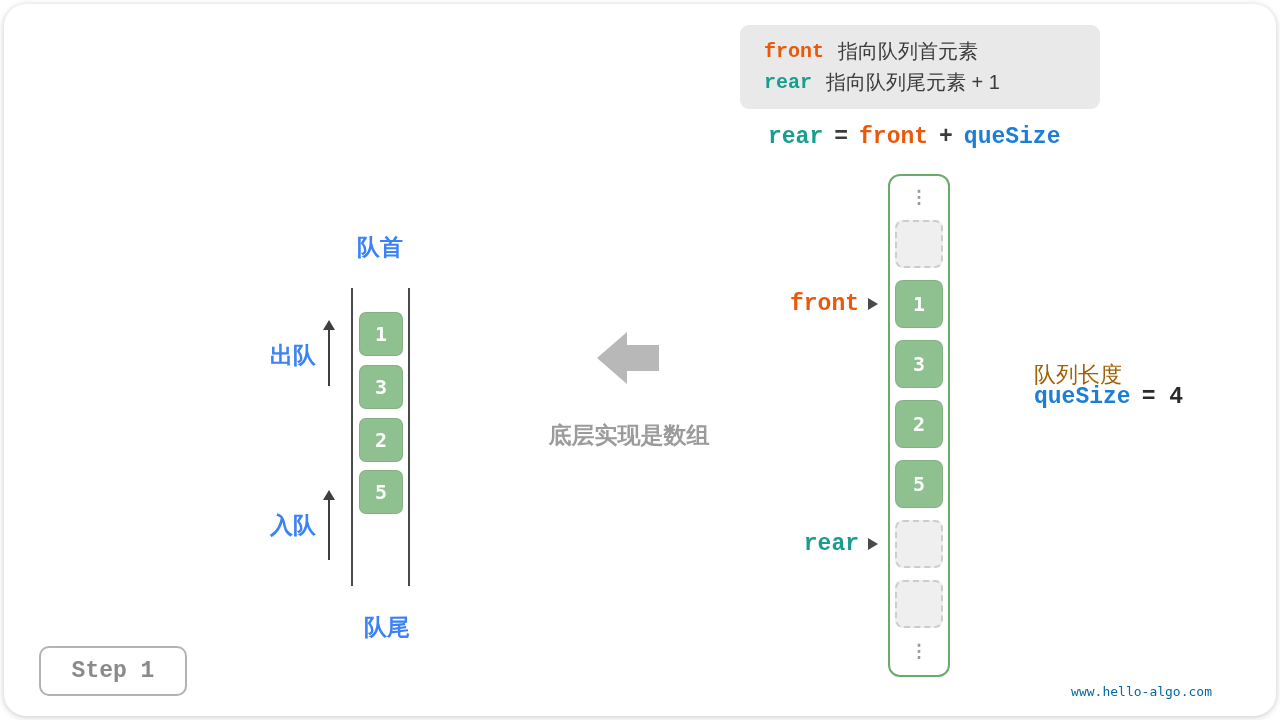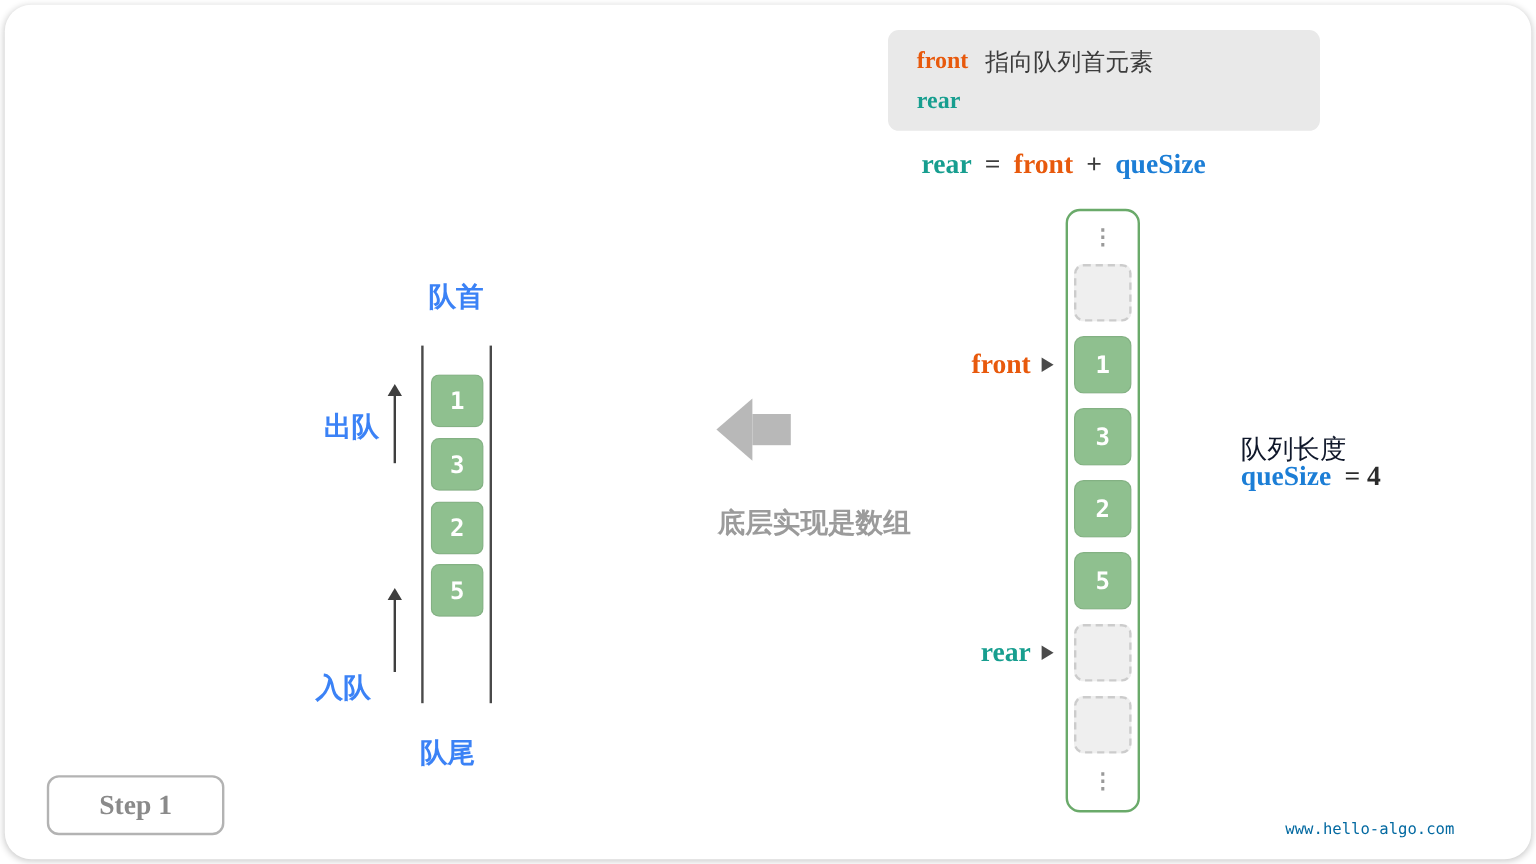--- a/index.html
+++ b/index.html
@@ -1,20 +1,20 @@
 <!DOCTYPE html>
 <html style="--front: #e8590c; --rear: #179e8f; --quesize: #1c7ed6; --cell-fill: #8fc08f; --arrow-gray: #b8b8b8;"><head>
 <meta charset="utf-8">
 <style>
   * { margin: 0; padding: 0; box-sizing: border-box; }
   html, body { width: 1280px; height: 720px; background: #ffffff; overflow: hidden; }
   body { font-family: "Liberation Sans", sans-serif; }
 
   .abs { position: absolute; }
-  .mono { font-family: Liberation Serif, serif; font-weight: bold; }
+  .mono { font-family: Liberation Mono, monospace; font-weight: bold; }
 
   .card {
     position: absolute; left: 4px; top: 4px; width: 1272px; height: 712px;
     background: #ffffff; border-radius: 22px;
     box-shadow: 0 1px 6px rgba(0,0,0,0.22);
   }
 
   
   .legend {
     left: 736px; top: 21px; width: 360px; height: 84px;
@@ -46,21 +46,21 @@
   .v-arrow-head { width: 0; height: 0; border-left: 6px solid transparent; border-right: 6px solid transparent; border-bottom: 10px solid #3f3f3f; }
   .v-arrow-line { width: 2px; flex: 1; background: #3f3f3f; }
 
   
   .big-arrow { width: 64px; height: 52px; }
   .big-arrow-tri { position: absolute; left: 0; top: 0; width: 0; height: 0;
     border-top: 26px solid transparent; border-bottom: 26px solid transparent;
     border-right: 30px solid var(--arrow-gray, #b8b8b8); }
   .big-arrow-tail { position: absolute; left: 30px; top: 13px; width: 32px; height: 26px; background: var(--arrow-gray, #b8b8b8); }
 
-  .center-note { width: 260px; text-align: right; font-size: 23px; font-weight: bold; color: #9b9b9b; }
+  .center-note { width: 260px; text-align: center; font-size: 23px; font-weight: bold; color: #9b9b9b; }
 
   
   .array-box {
     left: 884px; top: 170px; width: 62px; height: 503px;
     border: 2px solid #6aaa6a; border-radius: 12px; background: #ffffff;
     display: flex; flex-direction: column; align-items: center; padding: 10px 0;
   }
   .array-box > * { margin-bottom: 12px; }
   .array-box > *:last-child { margin-bottom: 0; }
   .a-ellipsis { height: 22px; line-height: 22px; font-size: 18px; font-weight: bold; color: #9a9a9a; text-align: center; }
@@ -69,21 +69,21 @@
     display: flex; align-items: center; justify-content: center;
     font-family: "DejaVu Sans Mono", monospace; font-weight: bold; font-size: 20px;
   }
   .a-cell.filled { background: var(--cell-fill, #8fc08f); border: 1px solid rgba(0,0,0,0.08); color: #ffffff; }
   .a-cell.empty  { background: #efefef; border: 2px dashed #cccccc; }
 
   .ptr-row { left: 744px; width: 130px; height: 28px; display: flex; align-items: center; justify-content: flex-end; font-size: 23px; }
   .ptr-tri { width: 0; height: 0; border-top: 6px solid transparent; border-bottom: 6px solid transparent; border-left: 10px solid #4a4a4a; margin-left: 9px; }
 
   
-  .len-label { font-size: 22px; color: #0f172a; font-weight: 500; }
+  .len-label { font-size: 22px; color: #a16207; font-weight: 500; }
   .quesize-line { display: flex; align-items: center; font-size: 23px; }
   .quesize-line .val { color: #2b2b2b; margin-left: 11px; }
 
   
   .step-badge {
     left: 35px; top: 642px; width: 148px; height: 50px;
     border: 2px solid #b3b3b3; border-radius: 10px; background: #ffffff;
     display: flex; align-items: center; justify-content: center;
     font-size: 23px; color: #8a8a8a;
   }
@@ -95,49 +95,50 @@
 
 <div class="card">
 
   <div class="abs legend">
     <div class="legend-row">
       <span class="mono kw kw-front">front</span>
       <span>指向队列首元素</span>
     </div>
     <div class="legend-row">
       <span class="mono kw kw-rear">rear</span>
+      <span>指向队列尾元素 + 1</span>
     </div>
   </div>
 
   <div class="abs formula mono">
     <span class="kw-rear">rear</span>
     <span class="op">=</span>
     <span class="kw-front">front</span>
     <span class="op">+</span>
     <span class="kw-quesize">queSize</span>
   </div>
 
   <div class="abs q-label" style="left:346px; top:228px; width:60px; text-align:center;">队首</div>
-  <div class="abs q-label" style="left:346px; top:608px; width:60px; text-align:left;font-family:Liberation Mono, monospace;">队尾</div>
+  <div class="abs q-label" style="left:346px; top:608px; width:60px; text-align:right;font-family:Liberation Mono, monospace;">队尾</div>
 
   <div class="abs q-line" style="left:347px; top:284px; height:298px;"></div>
   <div class="abs q-line" style="left:404px; top:284px; height:298px;"></div>
 
   <div class="abs q-cell" style="left:355px; top:308px;">1</div>
   <div class="abs q-cell" style="left:355px; top:361px;">3</div>
   <div class="abs q-cell" style="left:355px; top:414px;">2</div>
   <div class="abs q-cell" style="left:355px; top:466px;">5</div>
 
   <div class="abs q-label" style="left:252px; top:336px; width:60px; text-align:right;">出队</div>
   <div class="abs v-arrow" style="left:318px; top:316px; height:66px;">
     <div class="v-arrow-head"></div>
     <div class="v-arrow-line"></div>
   </div>
 
-  <div class="abs q-label" style="left:252px; top:506px; width:60px; text-align:center;margin-top:48px;">入队</div>
+  <div class="abs q-label" style="left:252px; top:506px; width:60px; text-align:right;">入队</div>
   <div class="abs v-arrow" style="left:318px; top:486px; height:70px;">
     <div class="v-arrow-head"></div>
     <div class="v-arrow-line"></div>
   </div>
 
   <div class="abs big-arrow" style="left:593px; top:328px;">
     <div class="big-arrow-tri"></div>
     <div class="big-arrow-tail"></div>
   </div>
 

